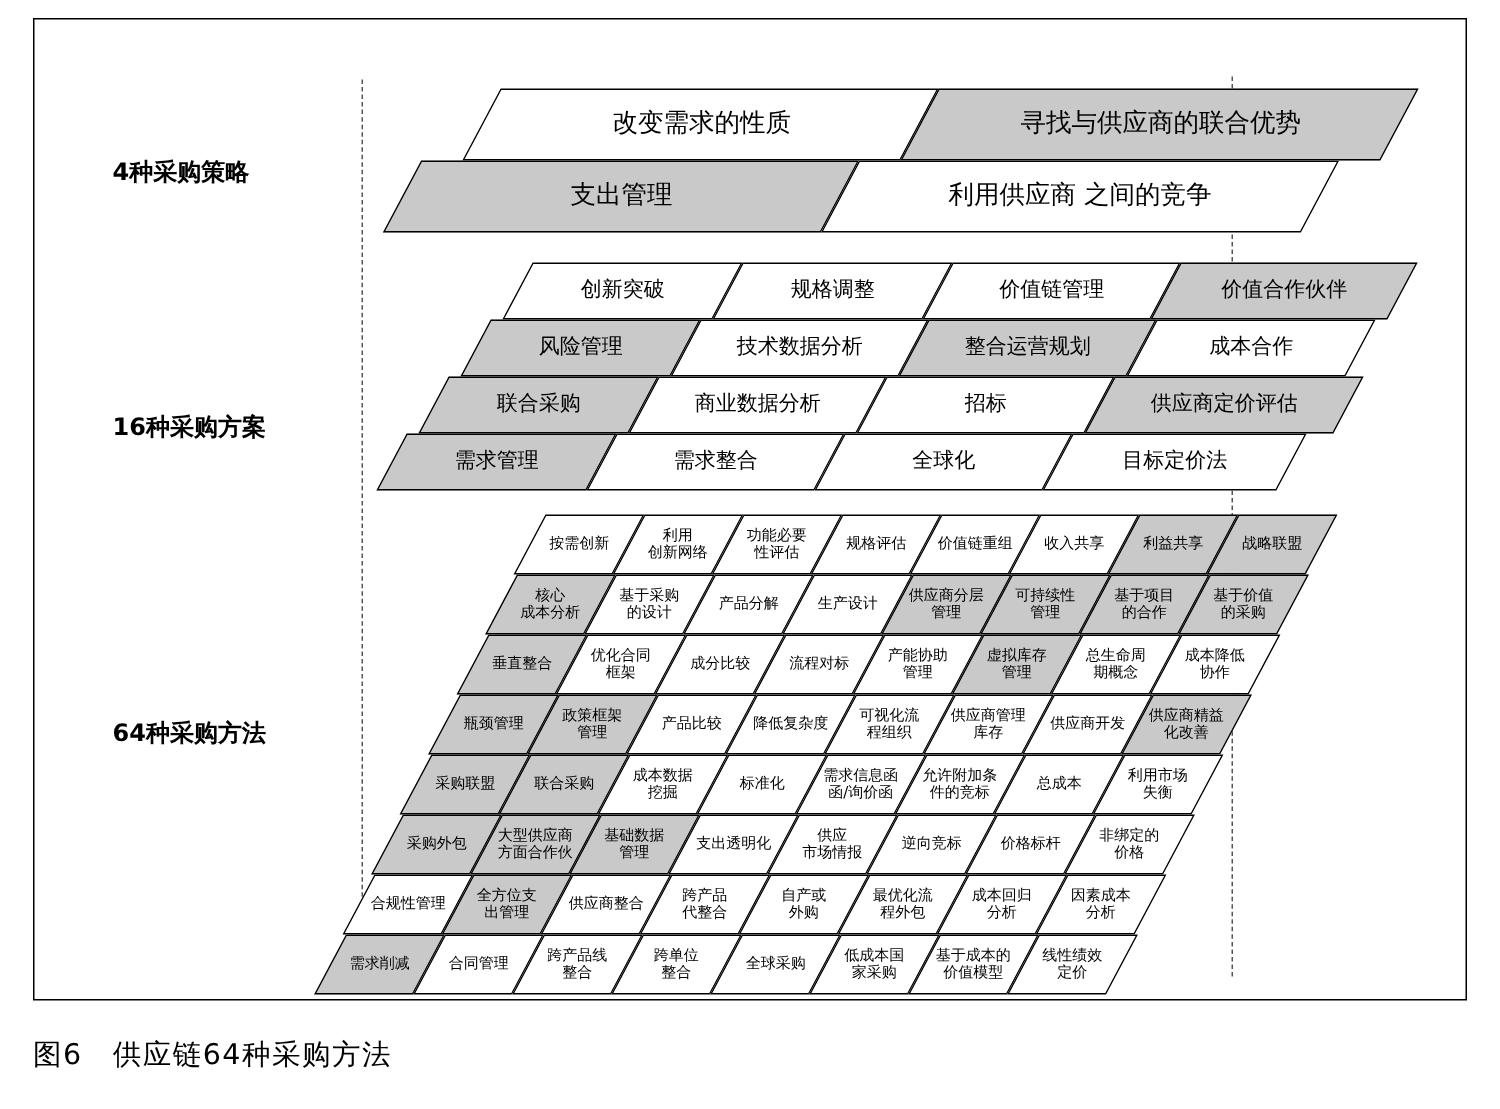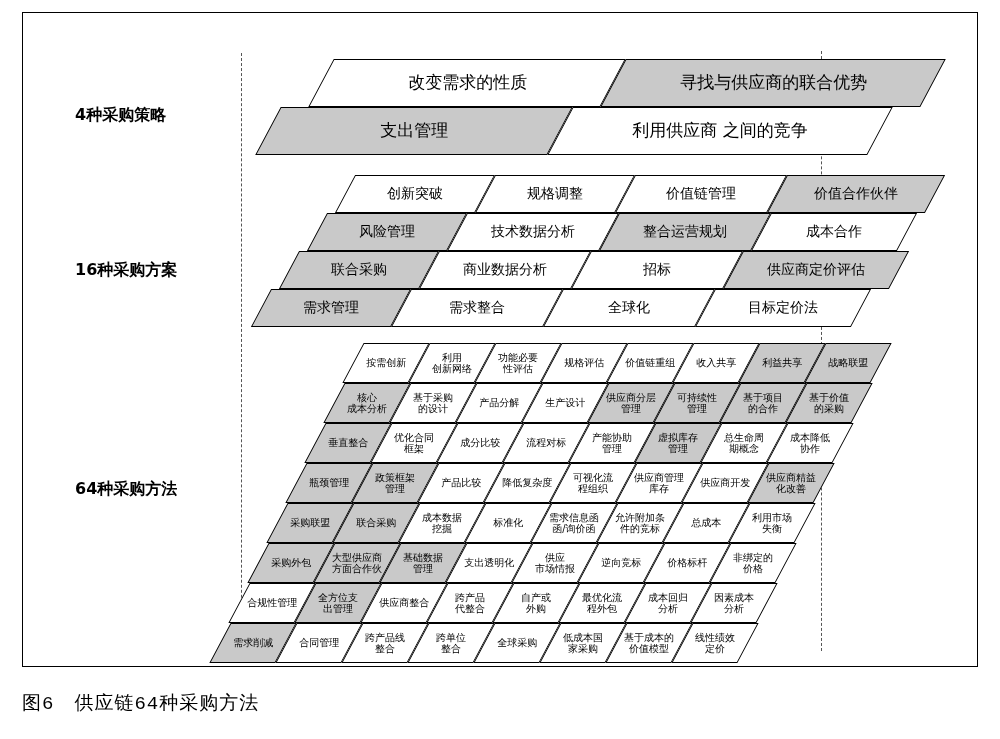--- a/index.html
+++ b/index.html
@@ -17,21 +17,20 @@
     border:1px solid #000;
     box-sizing:border-box;
     background:#fff;
   }
   .caption{
     position:absolute;
     left:22px;top:690px;
     font-size:19px;
     color:#000;
     letter-spacing:1px;
-    font-family:Liberation Mono, monospace;
   }
   
   .guide{
     position:absolute;
     border-left:1px dashed #555;
     width:0;
   }
   
   .rowlabel{
     position:absolute;
@@ -66,21 +65,21 @@
 </style>
 </head>
 <body>
 
 <div id="frame">
 
   <div class="guide" style="left:218px;top:40px;height:600px;"></div>
   <div class="guide" style="left:798px;top:38px;height:600px;"></div>
 
   <div class="rowlabel" style="left:52px;top:92px;">4种采购策略</div>
-  <div class="rowlabel" style="left:52px;top:247px;text-align:center;">16种采购方案</div>
+  <div class="rowlabel" style="left:52px;top:262px;text-align:center;">16种采购方案</div>
   <div class="rowlabel" style="left:52px;top:466px;">64种采购方法</div>
 
   <div class="cell l1" style="left:298px;top:46px;width:292px;height:48px;">
       <span>改变需求的性质</span>
     </div>
   <div class="cell l1 gray" style="left:590px;top:46px;width:320px;height:48px;">
       <span>寻找与供应商的联合优势</span>
     </div>
   <div class="cell l1 gray" style="left:245px;top:94px;width:292px;height:48px;">
       <span>支出管理</span>

